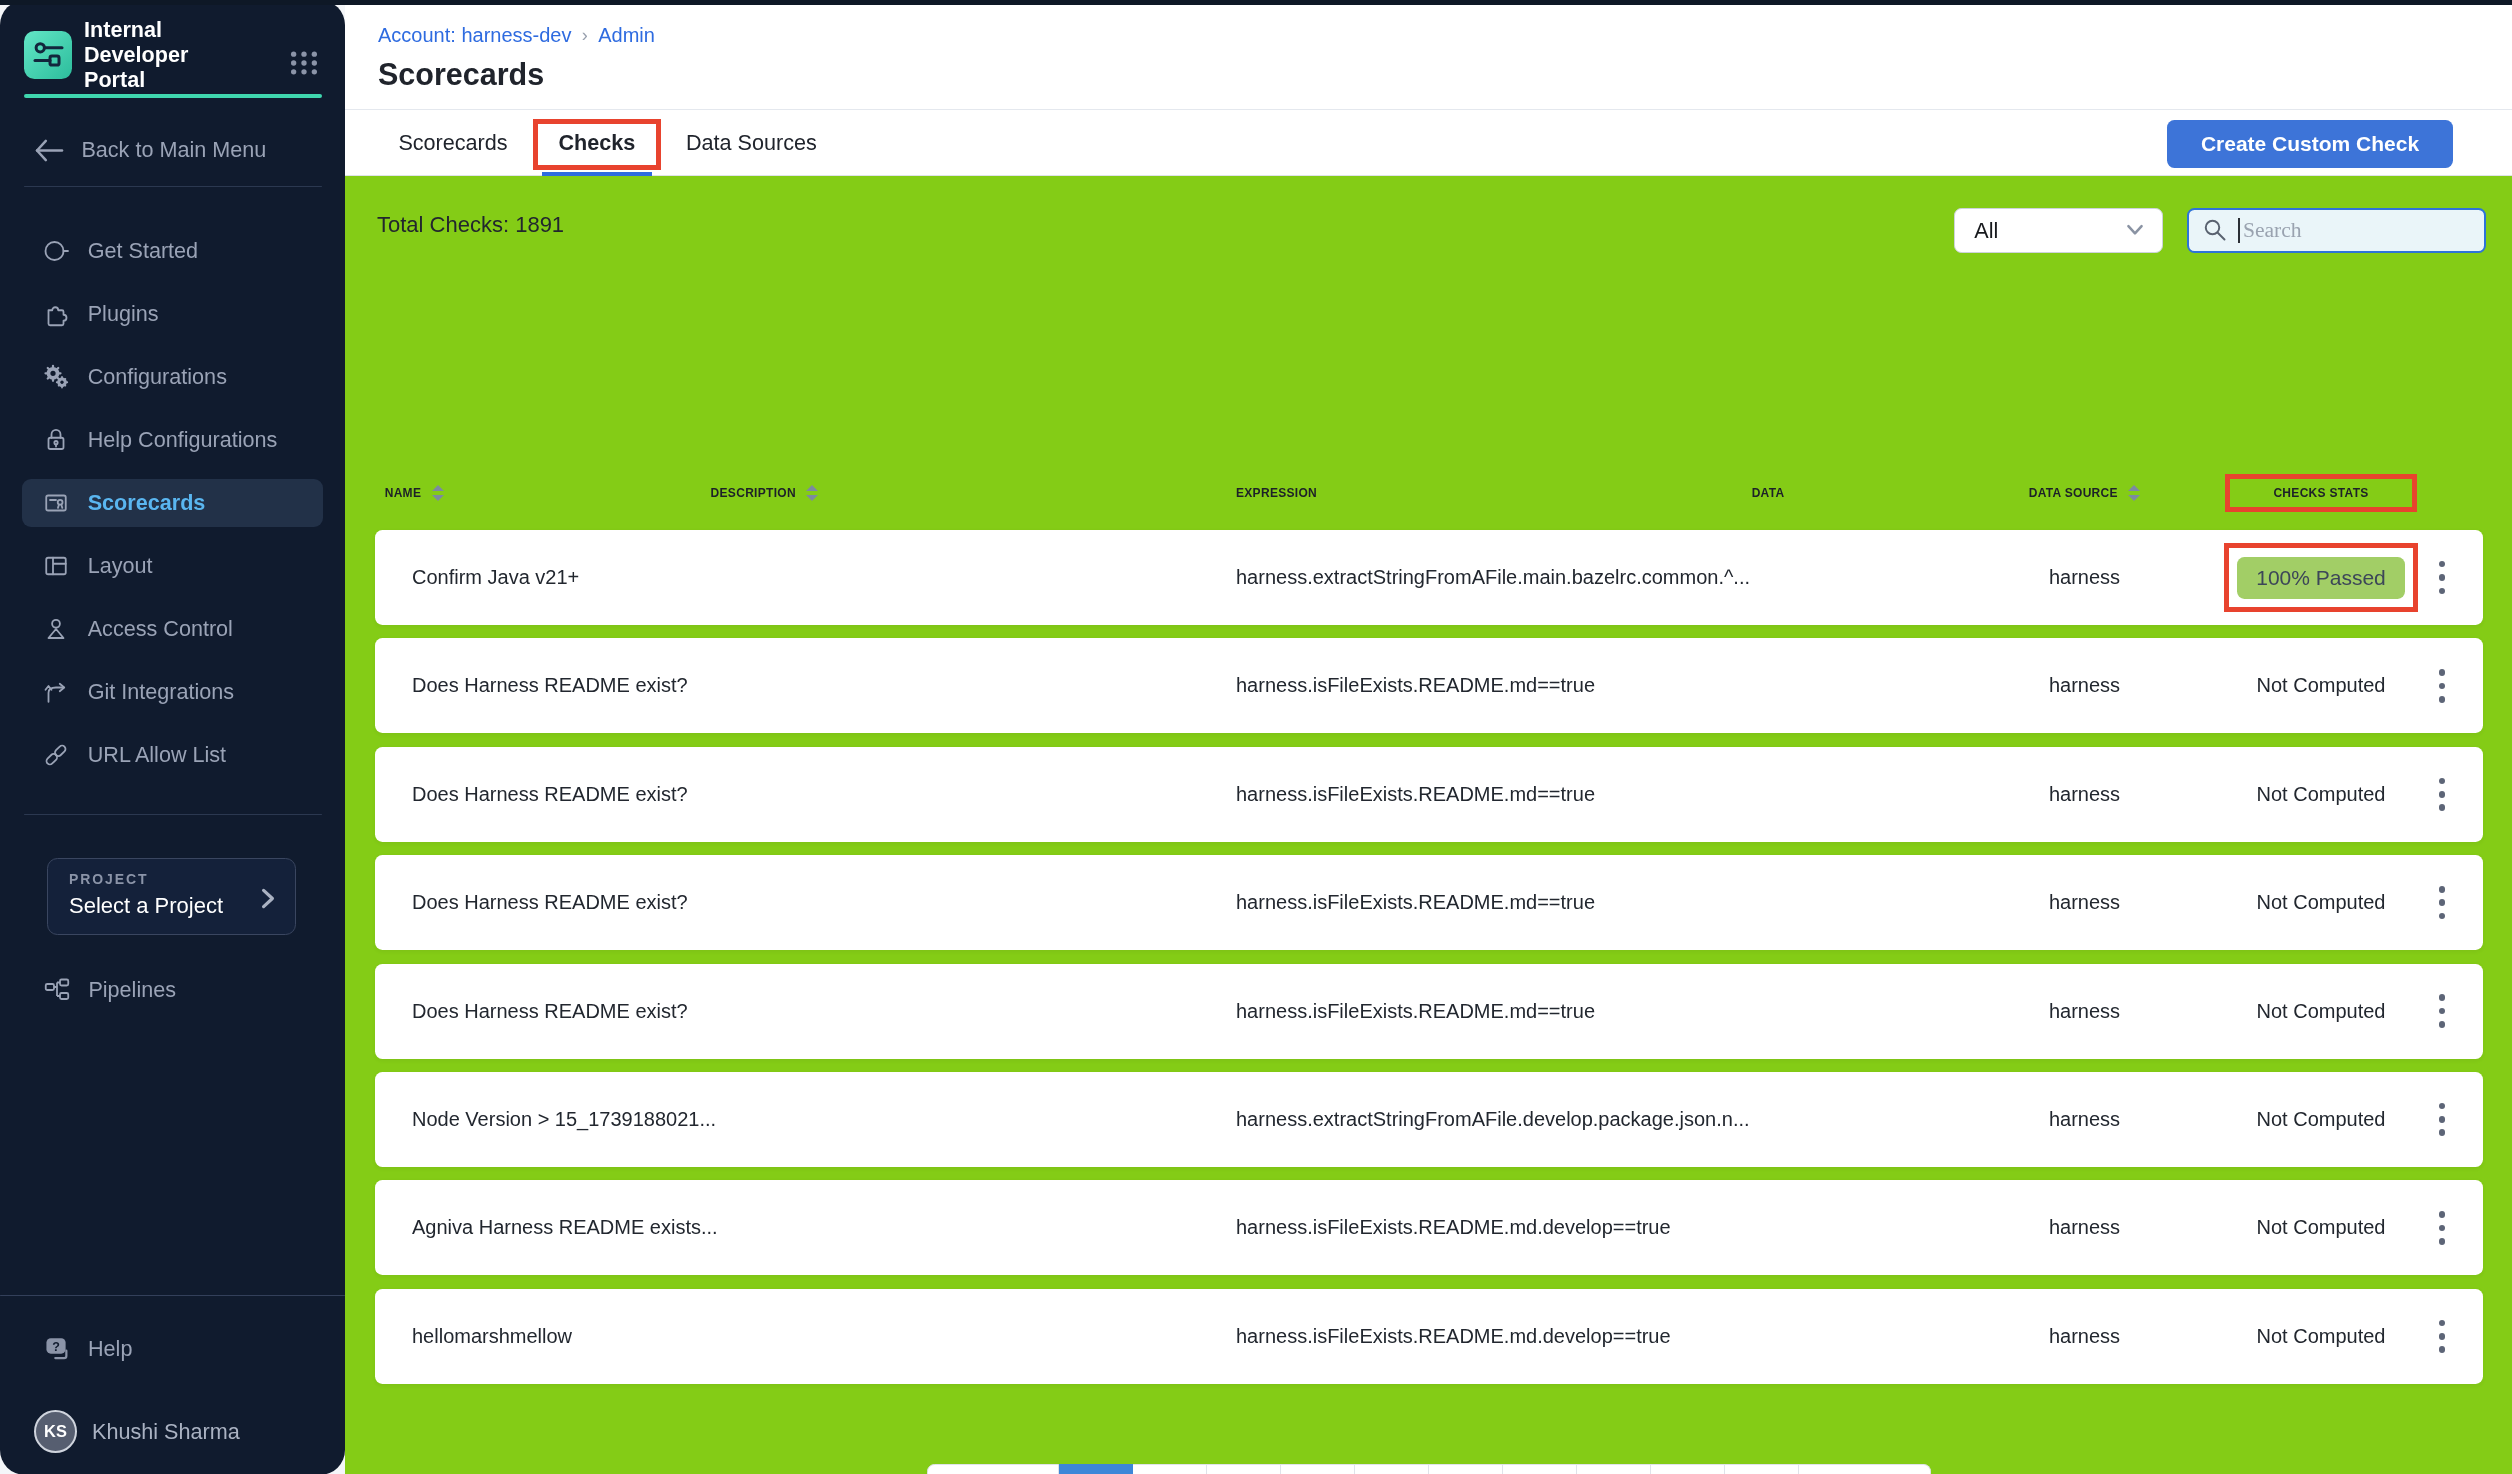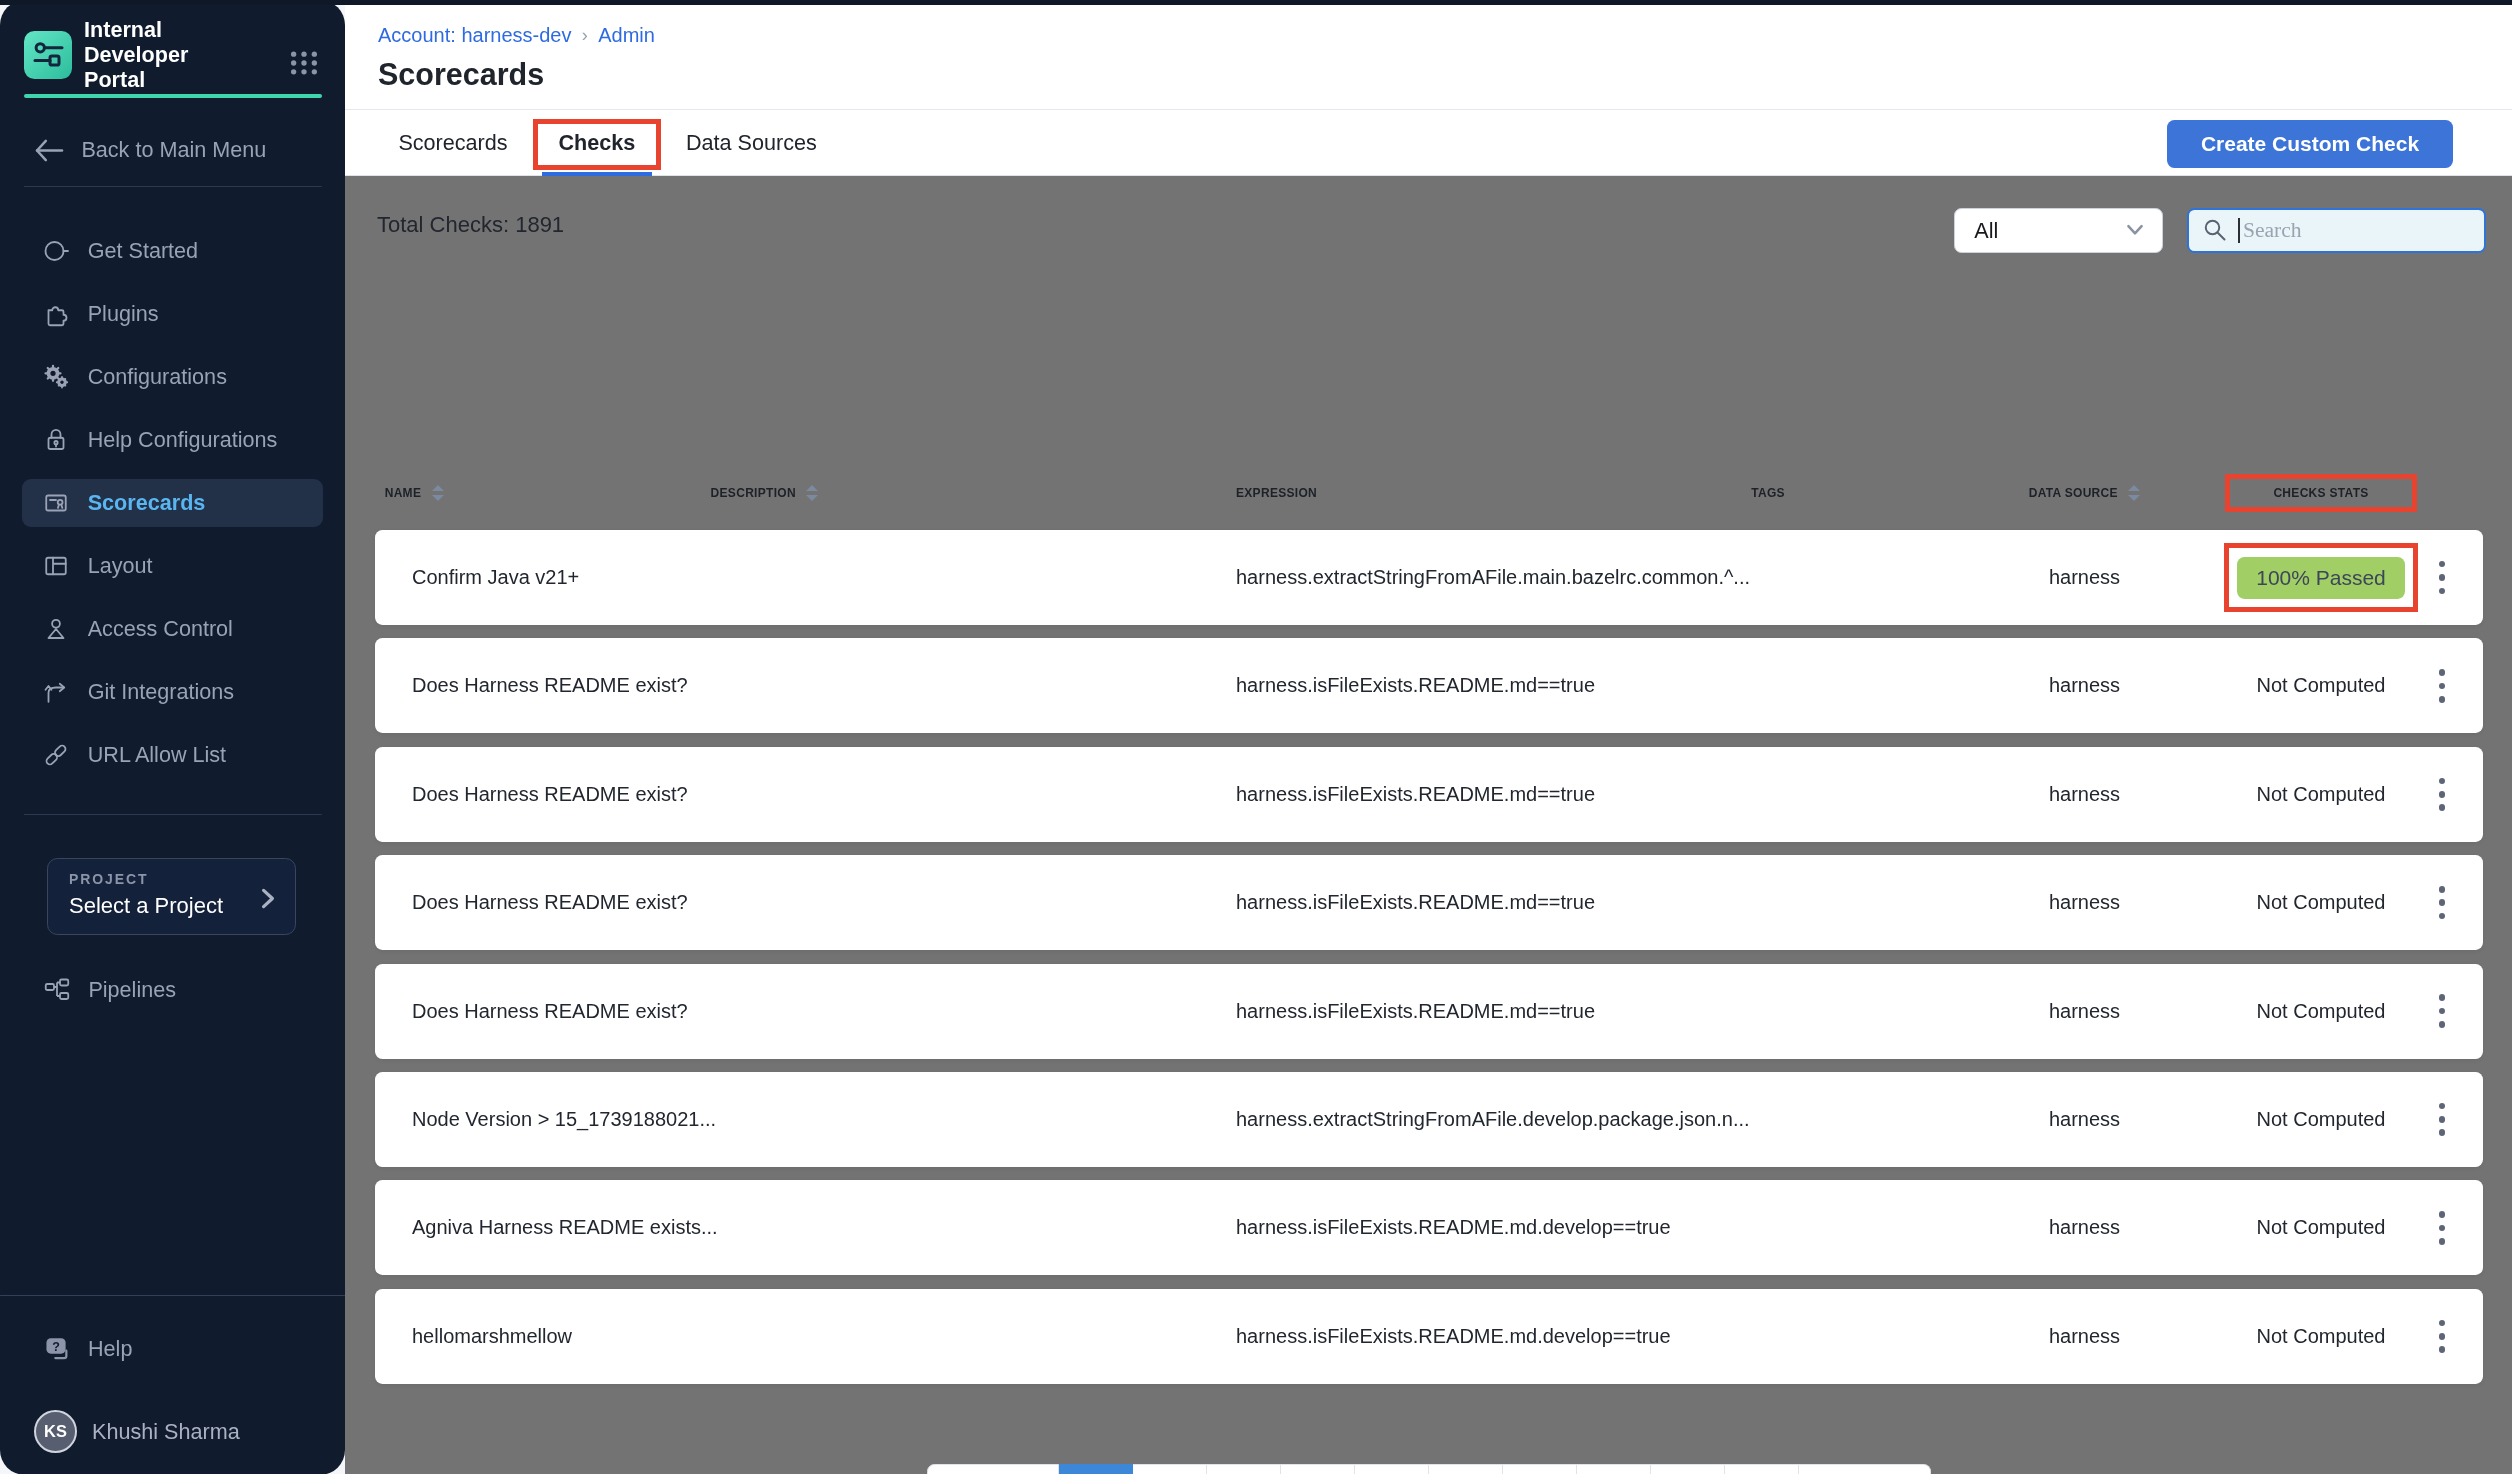--- a/index.html
+++ b/index.html
@@ -32,21 +32,21 @@
   .project-value { font-size:22px; color:#ffffff; margin-top:6px; }
   .project-chevron { position:absolute; right:16.4px; top:27px; }
 
   .pipelines-item { position:absolute; left:42px; top:966px; height:48px; display:flex; align-items:center; gap:16.4px; color:#9aa3b6; font-size:21.6px; cursor:pointer; }
 
   .help-row { position:absolute; left:42px; top:1326px; height:45px; display:flex; align-items:center; gap:15px; color:#9aa3b6; font-size:21.6px; cursor:pointer; }
   .user-row { position:absolute; left:34px; top:1409px; height:45px; display:flex; align-items:center; gap:15px; color:#aab2c2; font-size:21.6px; cursor:pointer; }
   .avatar { width:43px; height:43px; border-radius:50%; background:#565e70; border:2.2px solid #cfd4dd; color:#fff; font-size:16.4px; font-weight:700; display:flex; align-items:center; justify-content:center; }
 
   
-  .main { position:absolute; left:345px; top:0; width:2168px; height:1475px; background:#737373; }
+  .main { position:absolute; left:345px; top:0; width:2168px; height:1475px; background:#84cc16; }
   .page-header { position:absolute; left:0; top:5.2px; width:2168px; height:104px; background:#fff; }
   .breadcrumb { position:absolute; left:33px; top:19.3px; font-size:20px; display:flex; gap:10.4px; align-items:center; }
   .breadcrumb a { color:#2e6be0; text-decoration:none; cursor:pointer; }
   .crumb-sep { color:#98a0ae; font-size:18px; }
   .page-title { position:absolute; left:33px; top:52px; font-size:30.5px; font-weight:700; color:#20242c; }
 
   .tab-bar { position:absolute; left:0; top:109px; width:2168px; height:67px; background:#fff; border-top:0.7px solid #e4e8ee; border-bottom:0.7px solid #dfe3e8; display:flex; align-items:center; padding-left:46px; }
   .tab { position:relative; font-size:21.6px; color:#20242c; margin-right:36px; height:67px; display:flex; align-items:center; padding:0 7.4px; cursor:pointer; }
   .tab.active { font-weight:700; }
   .tab .tab-underline { position:absolute; left:-9px; right:-9px; bottom:0; height:4.5px; background:#2e6be0; }
@@ -337,21 +337,21 @@
           <span>DESCRIPTION</span>
           <span class="sort">
             <i class="up"></i>
             <i class="dn"></i>
           </span>
         </div>
         <div class="th c-expr">
           <span>EXPRESSION</span>
         </div>
         <div class="th c-tags">
-          <span>TAGS</span>
+          <span>DATA</span>
         </div>
         <div class="th c-ds">
           <span>DATA SOURCE</span>
           <span class="sort">
             <i class="up"></i>
             <i class="dn"></i>
           </span>
         </div>
         <div class="th c-stats">
           <span>CHECKS STATS</span>

